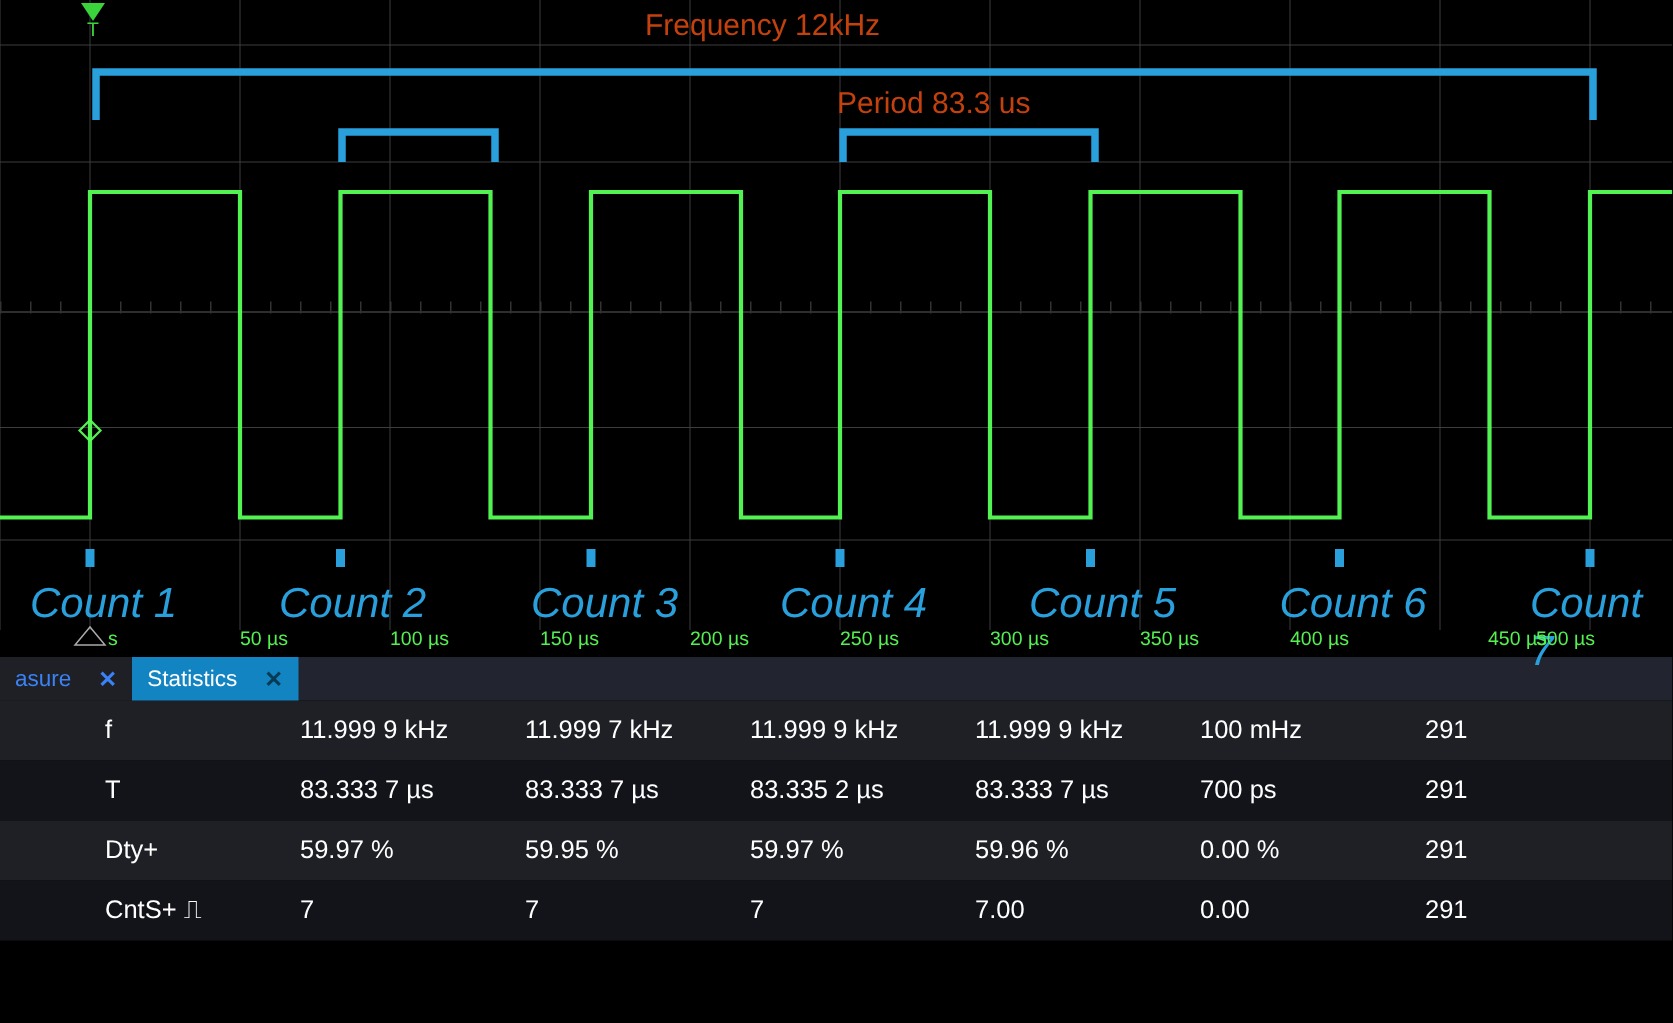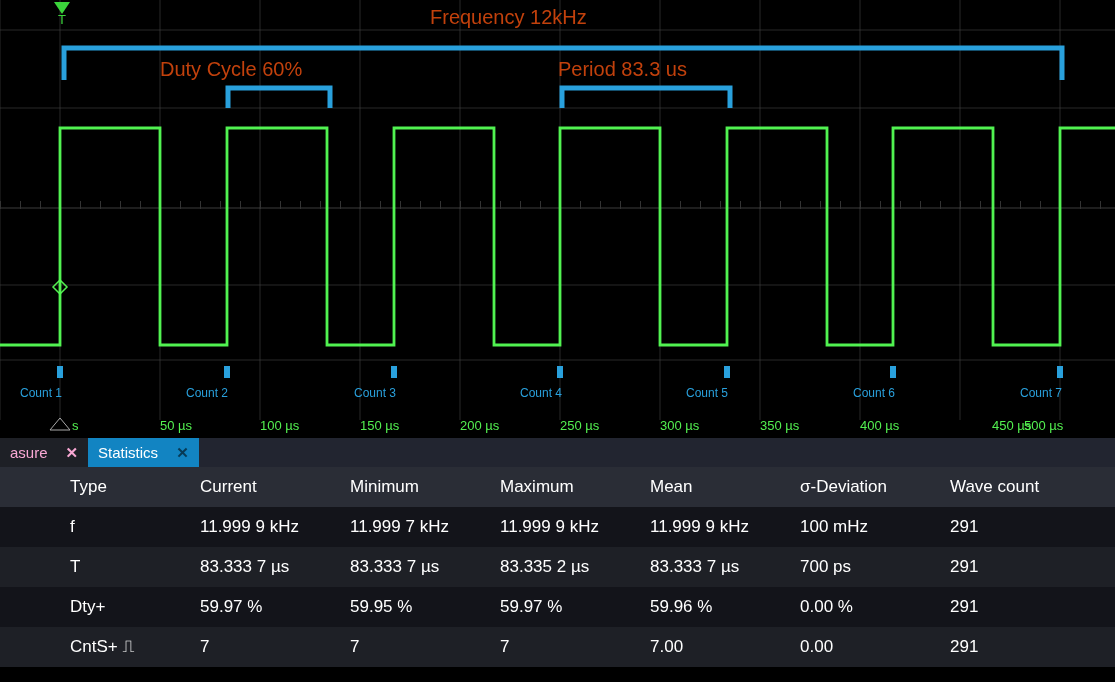--- a/index.html
+++ b/index.html
@@ -1,24 +1,24 @@
 <!DOCTYPE html>
 <html><head>
 <meta charset="utf-8">
 <style>
   * { margin:0; padding:0; box-sizing:border-box; }
   body { width:1115px; height:682px; background:#000; font-family:Arial,Helvetica,sans-serif; color:#fff; overflow:hidden; }
   .scope-area { position:relative; width:1115px; height:438px; background:#000; }
   .scope-area svg { position:absolute; top:0; left:0; }
   .annotation { position:absolute; color:#c2410c; font-size:20px; }
   .tick { position:absolute; color:#53f050; font-size:13px; }
-  .count-label { position:absolute; color:#29a0dc; font-size:12px; }
+  .count-label { position:absolute; color:#29a0dc; font-size:28px;font-style:italic; }
   .tabs { display:flex; background:#222530; height:29px; font-size:15px; }
   .tab { display:flex; align-items:center; padding:0 10px; gap:18px; cursor:pointer; }
-  .tab.inactive { background:#1e2026; color:#f9a8d4; }
+  .tab.inactive { background:#1e2026; color:#3b82f6; }
   .tab.active { background:#1284c2; color:#fff; }
   .close-x { font-weight:bold; font-size:15px; cursor:pointer; }
   .stats { }
   .stats-row { display:flex; height:40px; align-items:center; font-size:17px; }
   .stats-row.header { background:#2a2d36; }
   .stats-row:nth-child(even):not(.header) { background:#13141a; }
   .stats-row:nth-child(odd):not(.header) { background:#1e2026; }
   .cell { padding-left:10px; }
   .c0{ width:60px;} .c1{ width:130px;} .c2{ width:150px;} .c3{ width:150px;} .c4{ width:150px;} .c5{ width:150px;} .c6{ width:150px;} .c7{ width:150px;}
 </style>
@@ -86,21 +86,20 @@
       <line x1="227" y1="366" x2="227" y2="378"></line>
       <line x1="394" y1="366" x2="394" y2="378"></line>
       <line x1="560" y1="366" x2="560" y2="378"></line>
       <line x1="727" y1="366" x2="727" y2="378"></line>
       <line x1="893" y1="366" x2="893" y2="378"></line>
       <line x1="1060" y1="366" x2="1060" y2="378"></line>
     </g>
   </svg>
 
   <div class="annotation" style="left:430px; top:6px;">Frequency 12kHz</div>
-  <div class="annotation" style="left:160px; top:58px;">Duty Cycle 60%</div>
   <div class="annotation" style="left:558px; top:58px;">Period 83.3 us</div>
 
   <div class="count-label" style="left:20px;  top:386px;">Count 1</div>
   <div class="count-label" style="left:186px; top:386px;">Count 2</div>
   <div class="count-label" style="left:354px; top:386px;">Count 3</div>
   <div class="count-label" style="left:520px; top:386px;">Count 4</div>
   <div class="count-label" style="left:686px; top:386px;">Count 5</div>
   <div class="count-label" style="left:853px; top:386px;">Count 6</div>
   <div class="count-label" style="left:1020px;top:386px;">Count 7</div>
 
@@ -122,30 +121,20 @@
     <span>asure</span>
     <span class="close-x">✕</span>
   </div>
   <div class="tab active">
     <span>Statistics</span>
     <span class="close-x" style="color:#073a55">✕</span>
   </div>
 </div>
 
 <div class="stats">
-  <div class="stats-row header">
-    <div class="cell c0"></div>
-    <div class="cell c1">Type</div>
-    <div class="cell c2">Current</div>
-    <div class="cell c3">Minimum</div>
-    <div class="cell c4">Maximum</div>
-    <div class="cell c5">Mean</div>
-    <div class="cell c6">σ-Deviation</div>
-    <div class="cell c7">Wave count</div>
-  </div>
 
   <div class="stats-row">
     <div class="cell c0"></div>
     <div class="cell c1">f</div>
     <div class="cell c2">11.999 9 kHz</div>
     <div class="cell c3">11.999 7 kHz</div>
     <div class="cell c4">11.999 9 kHz</div>
     <div class="cell c5">11.999 9 kHz</div>
     <div class="cell c6">100 mHz</div>
     <div class="cell c7">291</div>

